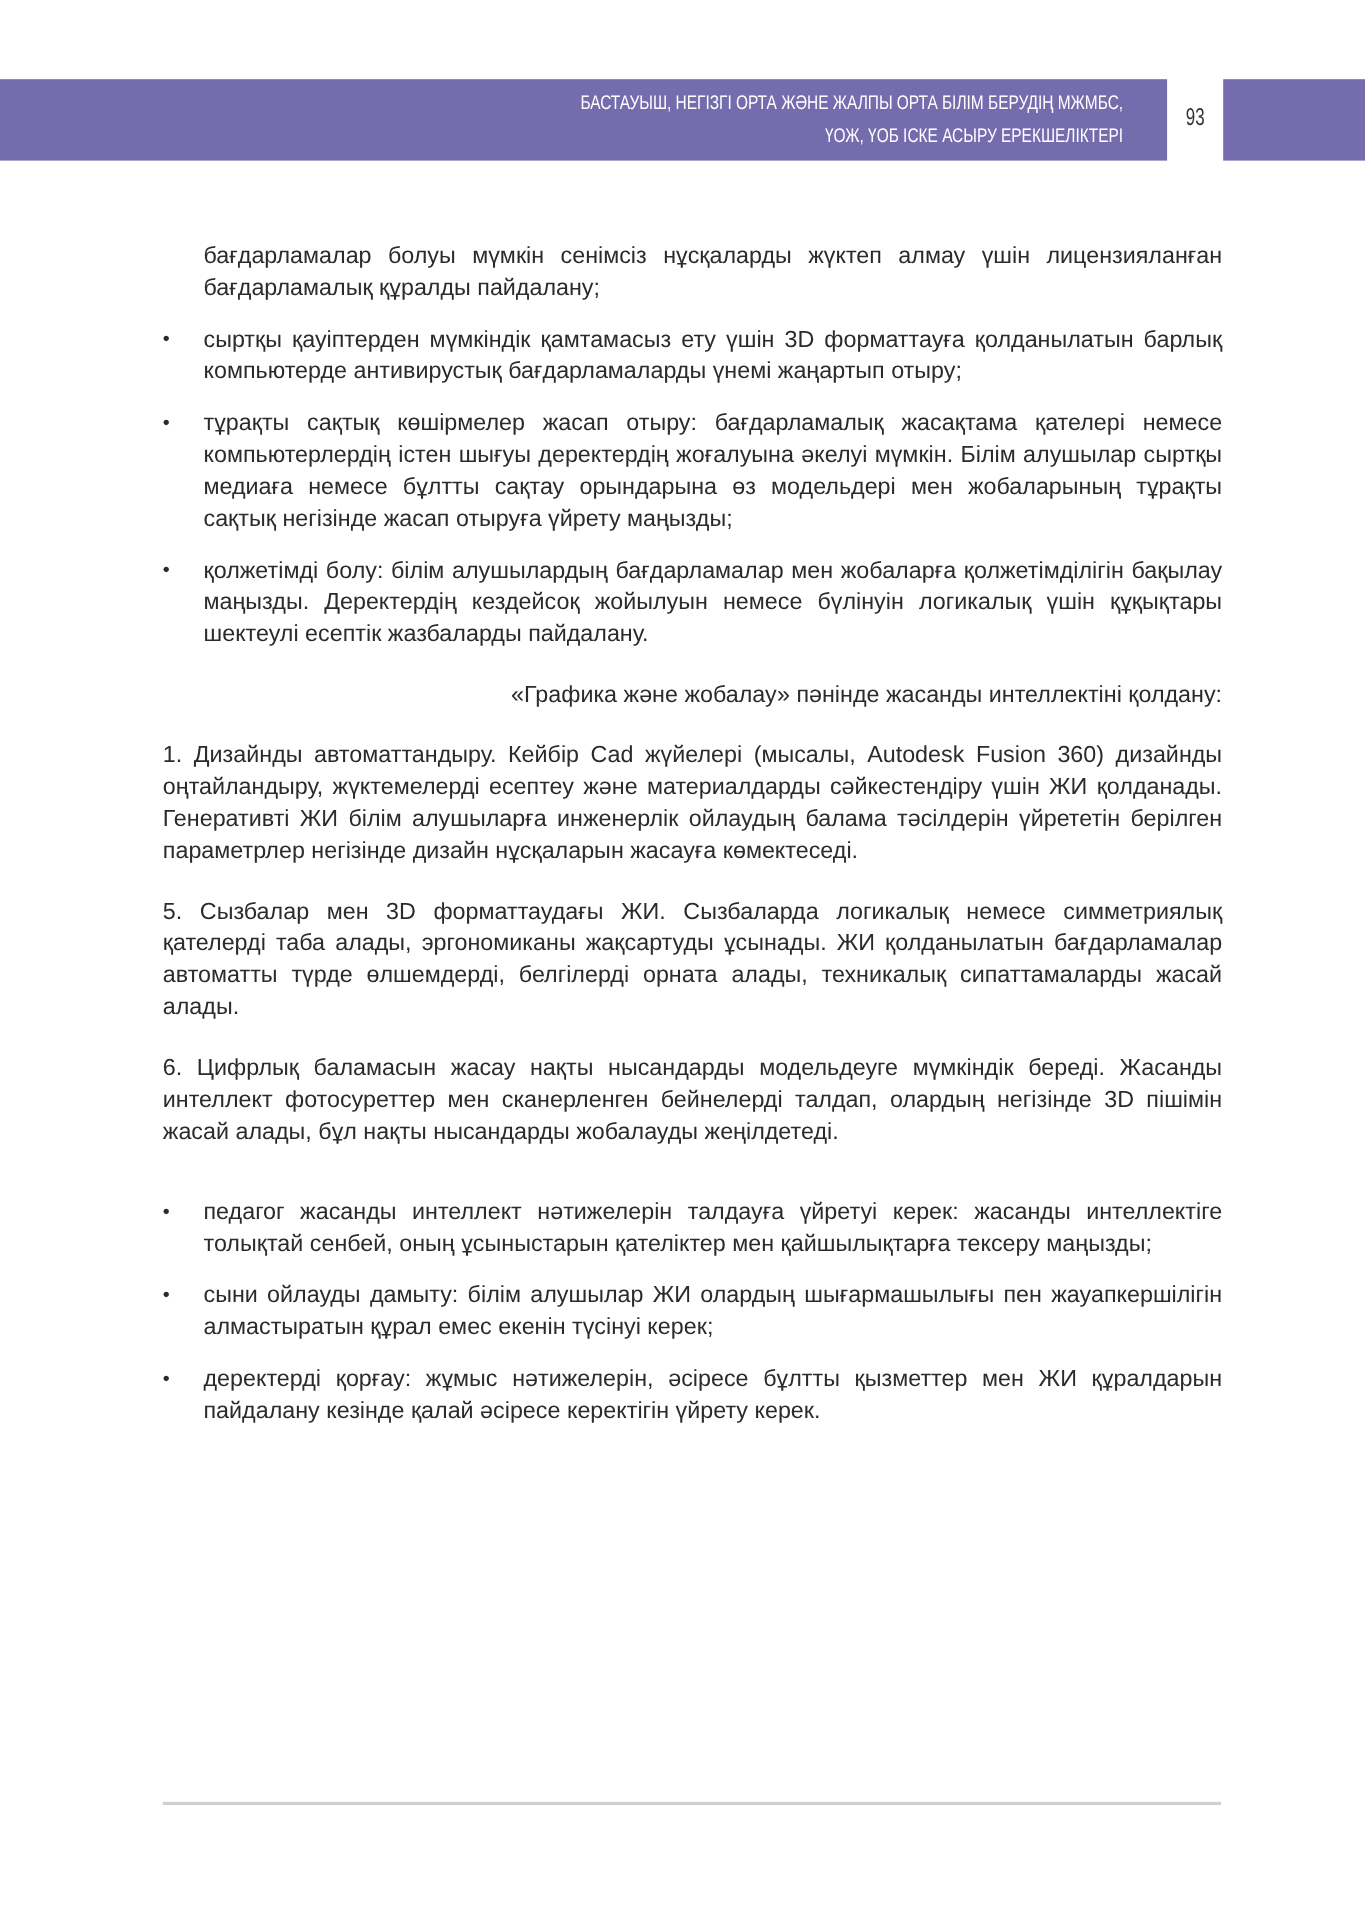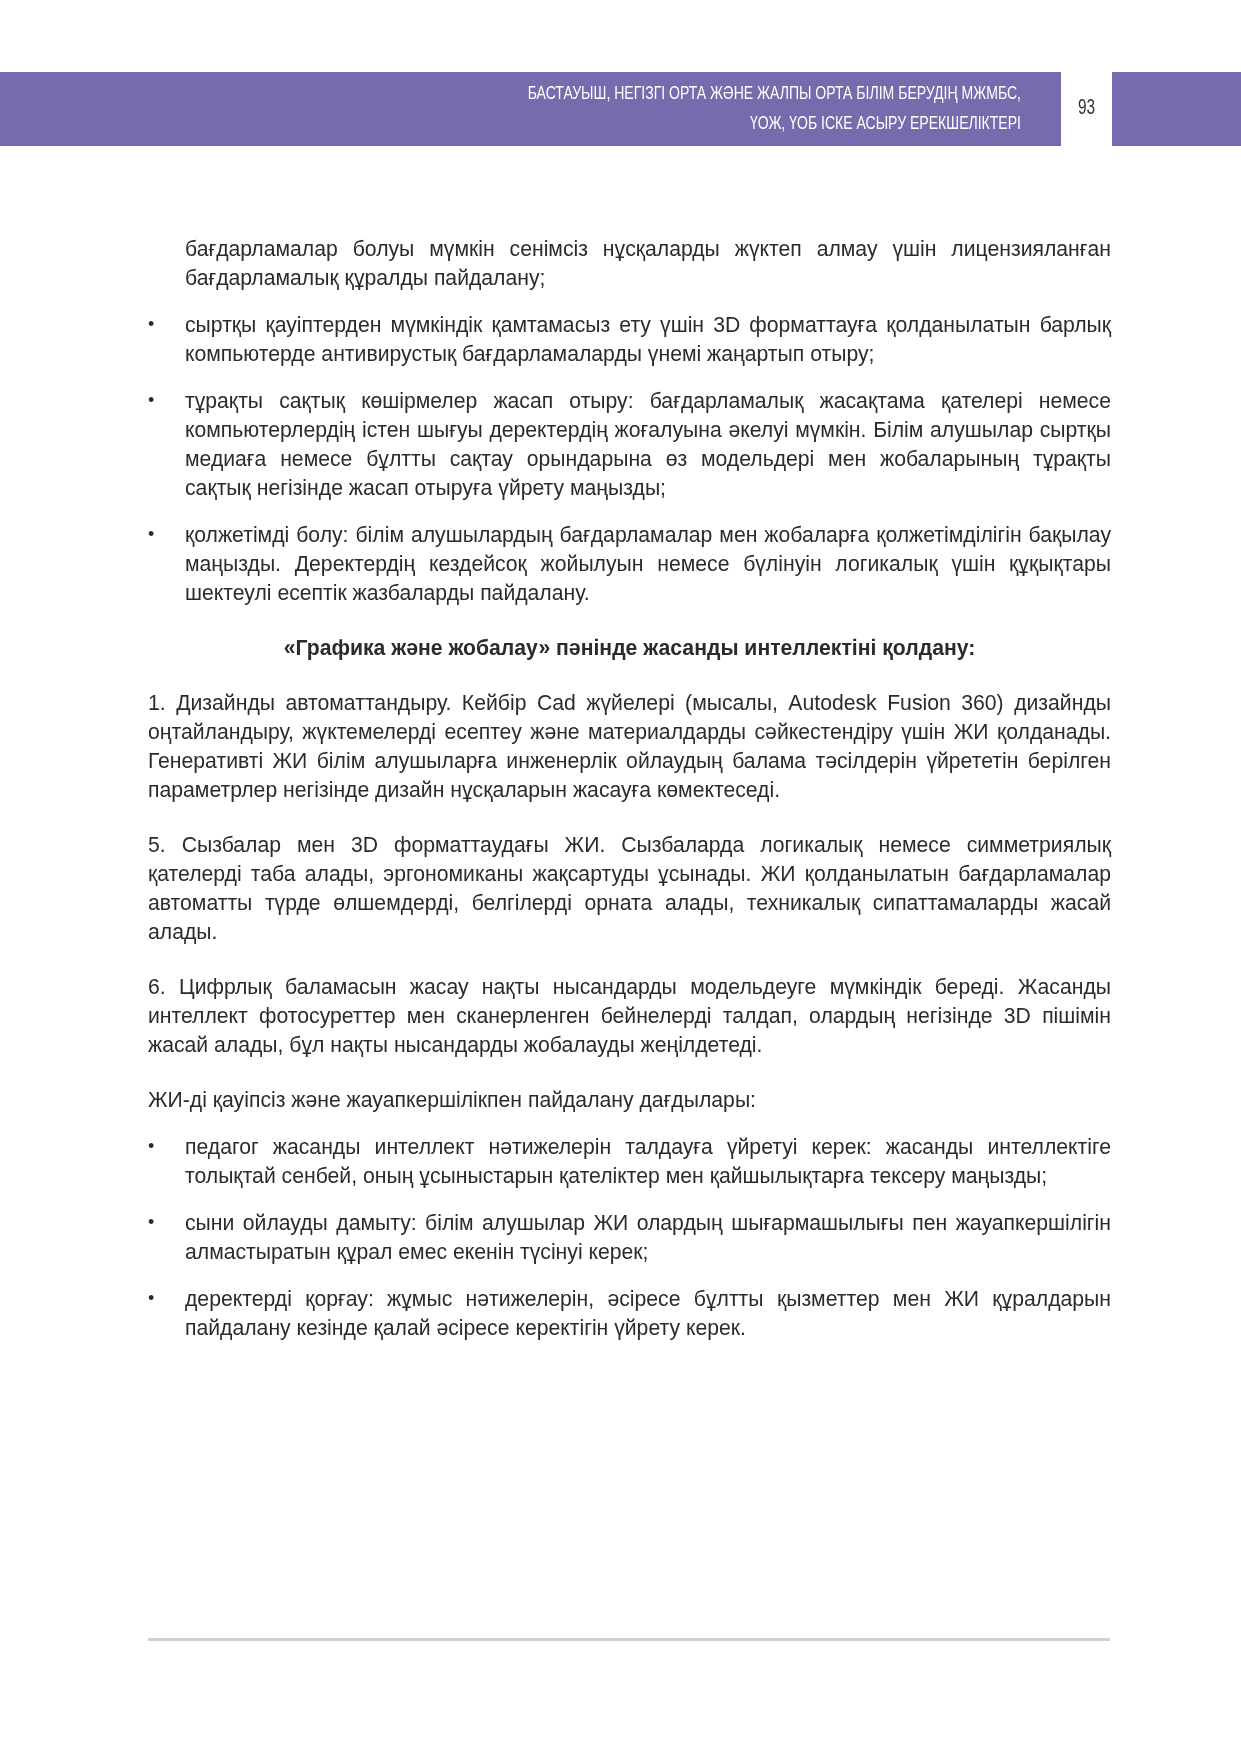--- a/index.html
+++ b/index.html
@@ -55,21 +55,21 @@
       width: 51px;
       text-align: center;
       font-size: 22px;
       color: #333333;
       transform: scaleX(0.7);
       transform-origin: center top;
     }
     .content {
       position: absolute;
       left: 148px;
-      top: 234px;
+      top: 218px;
       width: 963px;
       font-size: 21.2px;
       line-height: 29px;
       text-align: justify;
       hyphens: manual;
     }
     .content p {
       margin: 0;
     }
     .bullet-item {
@@ -82,22 +82,22 @@
       top: 0;
       width: 10px;
       font-size: 18px;
     }
     .bullet-item .text {
       display: block;
     }
     .gap-sm { height: 18px; }
     .gap-md { height: 26px; }
     .heading {
-      font-weight: bold;
-      text-align: center;
+      font-weight: normal;
+      text-align: right;
     }
     .footer-rule {
       position: absolute;
       left: 148px;
       top: 1638px;
       width: 962px;
       height: 3px;
       background: #d0d0d0;
     }
   </style>
@@ -150,21 +150,20 @@
   <div class="gap-md"></div>
 
   <p>5. Сызбалар мен 3D форматтаудағы ЖИ. Сызбаларда логикалық немесе симме­триялық қателерді таба алады, эргономиканы жақсартуды ұсынады. ЖИ қолда­нылатын бағдарламалар автоматты түрде өлшемдерді, белгілерді орната алады, техникалық сипаттамаларды жасай алады.</p>
 
   <div class="gap-md"></div>
 
   <p>6. Цифрлық баламасын жасау нақты нысандарды модельдеуге мүмкіндік береді. Жасанды интеллект фотосуреттер мен сканерленген бейнелерді талдап, олар­дың негізінде 3D пішімін жасай алады, бұл нақты нысандарды жобалауды жеңіл­детеді.</p>
 
   <div class="gap-md"></div>
 
-  <p>ЖИ-ді қауіпсіз және жауапкершілікпен пайдалану дағдылары:</p>
 
   <div class="gap-sm"></div>
 
   <div class="bullet-item">
     <span class="bullet">•</span>
     <span class="text">педагог жасанды интеллект нәтижелерін талдауға үйретуі керек: жасан­ды интеллектіге толықтай сенбей, оның ұсыныстарын қателіктер мен қай­шылықтарға тексеру маңызды;</span>
   </div>
 
   <div class="gap-sm"></div>
 

